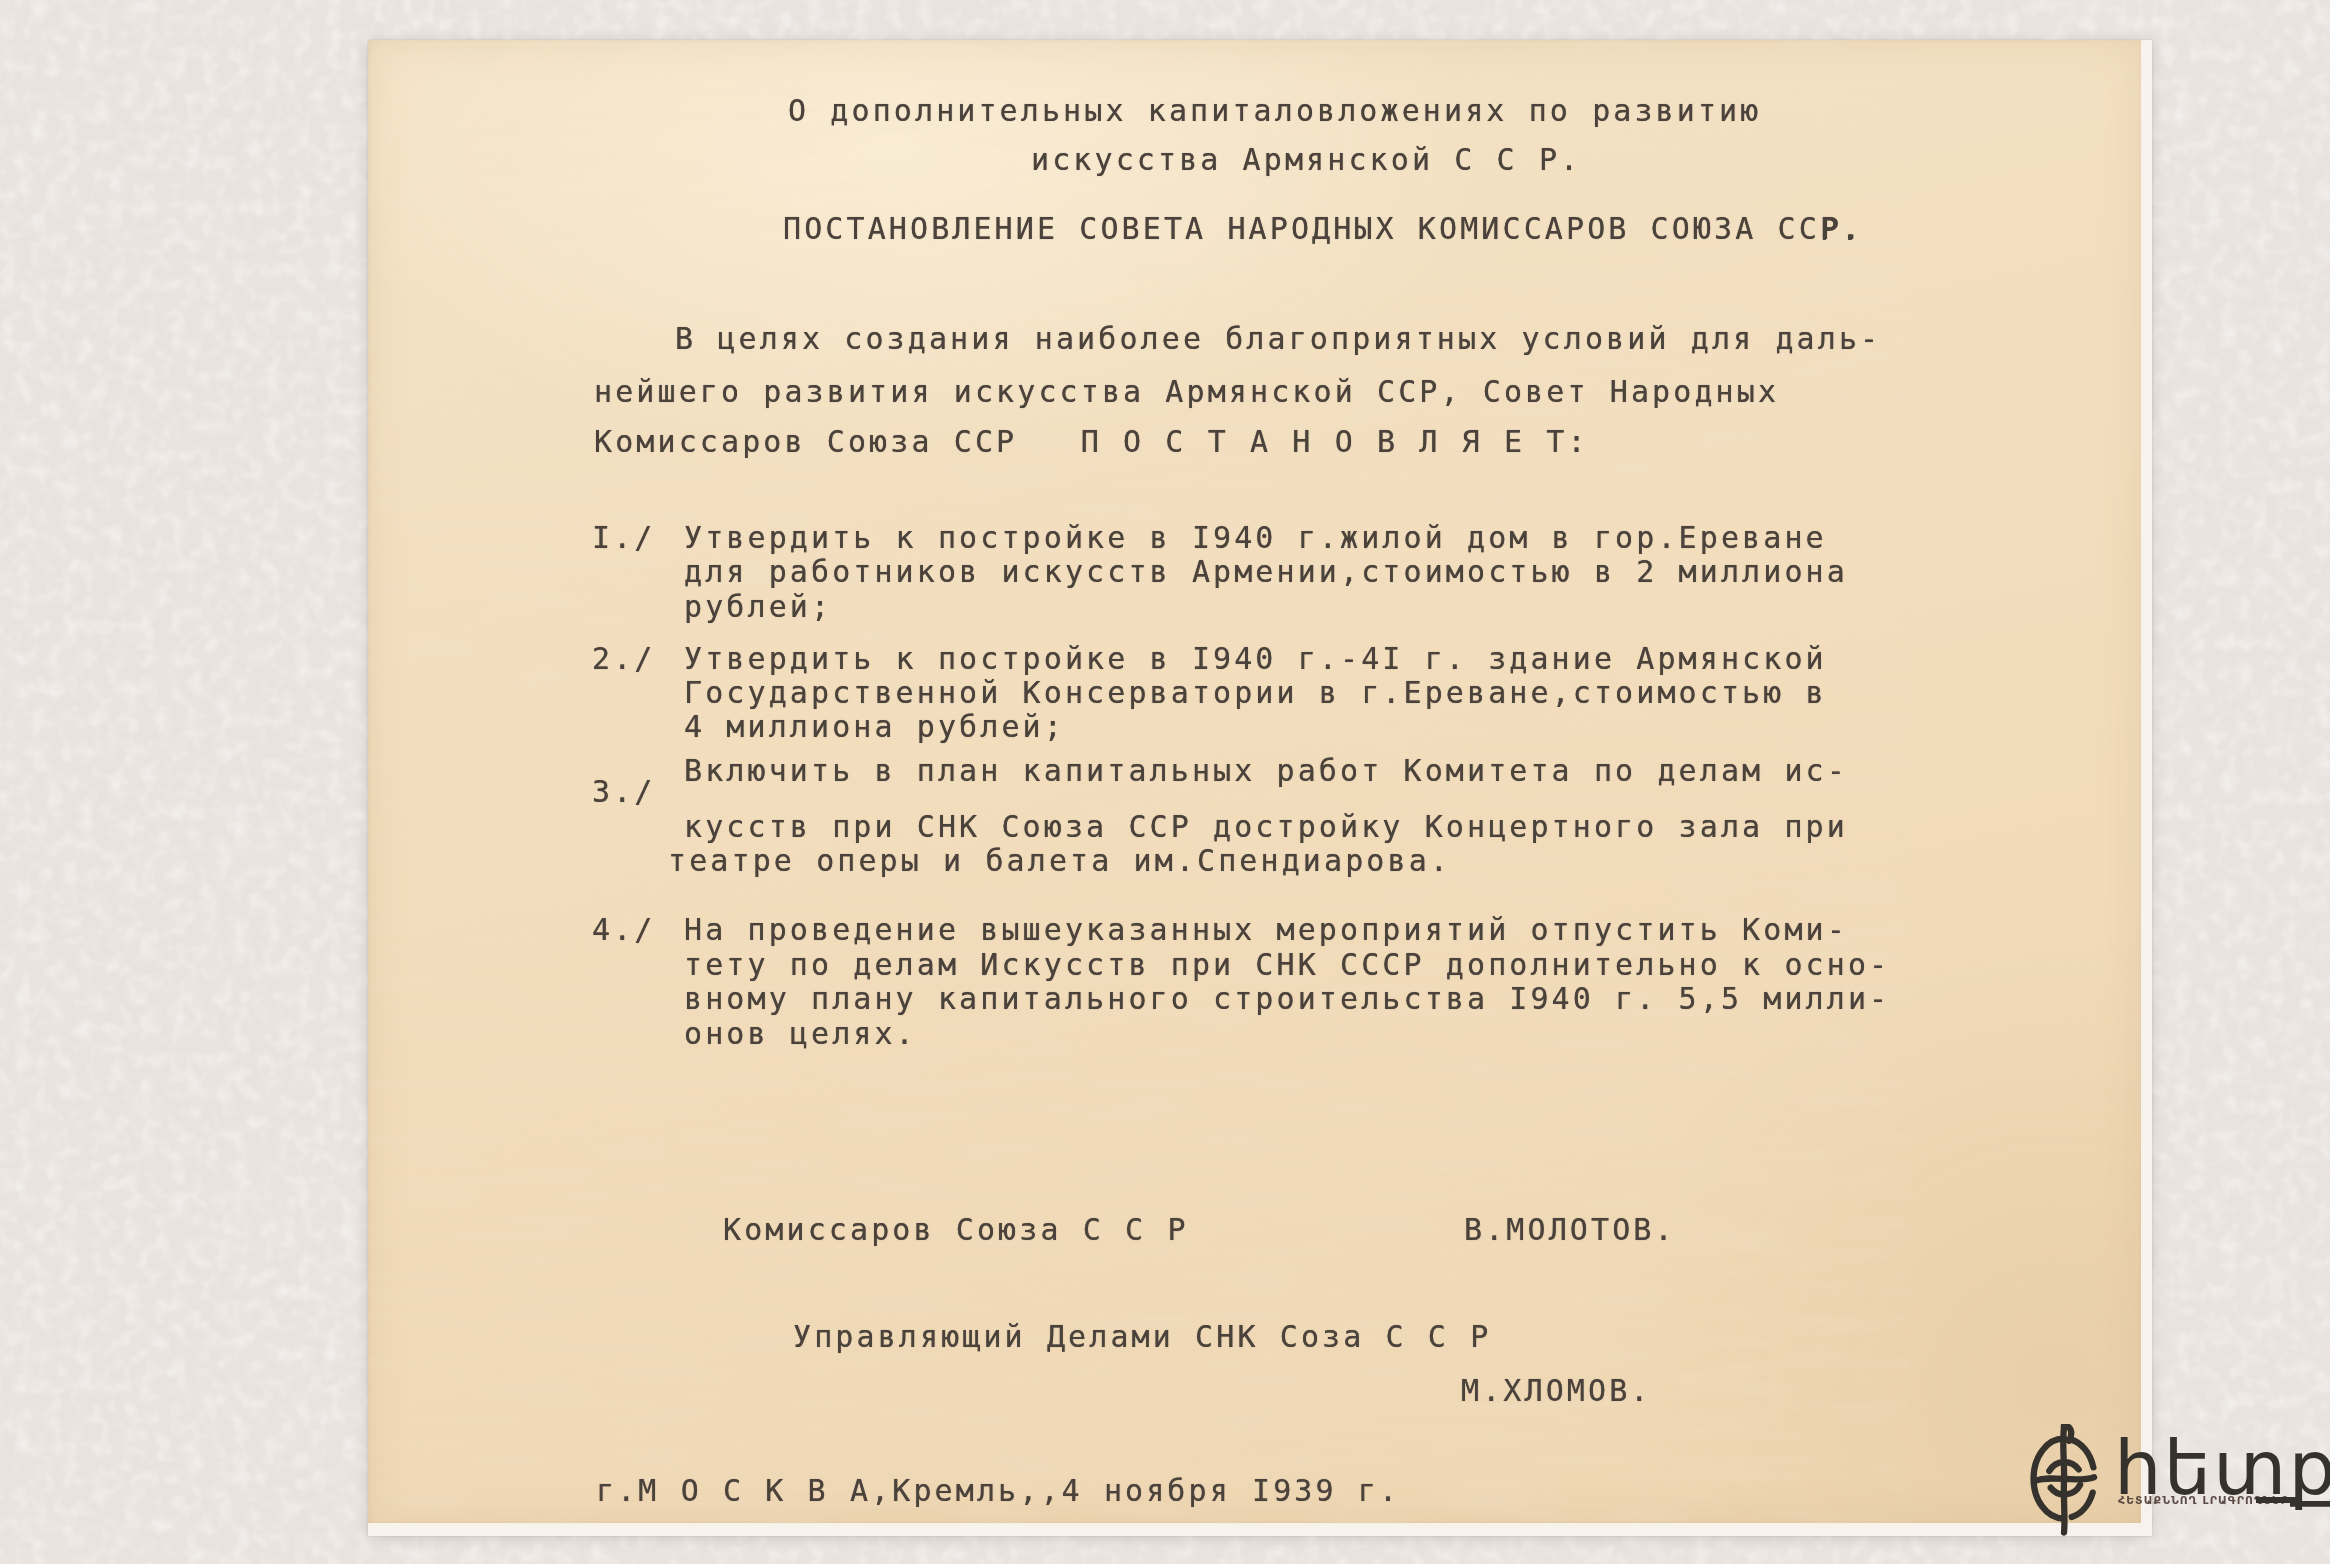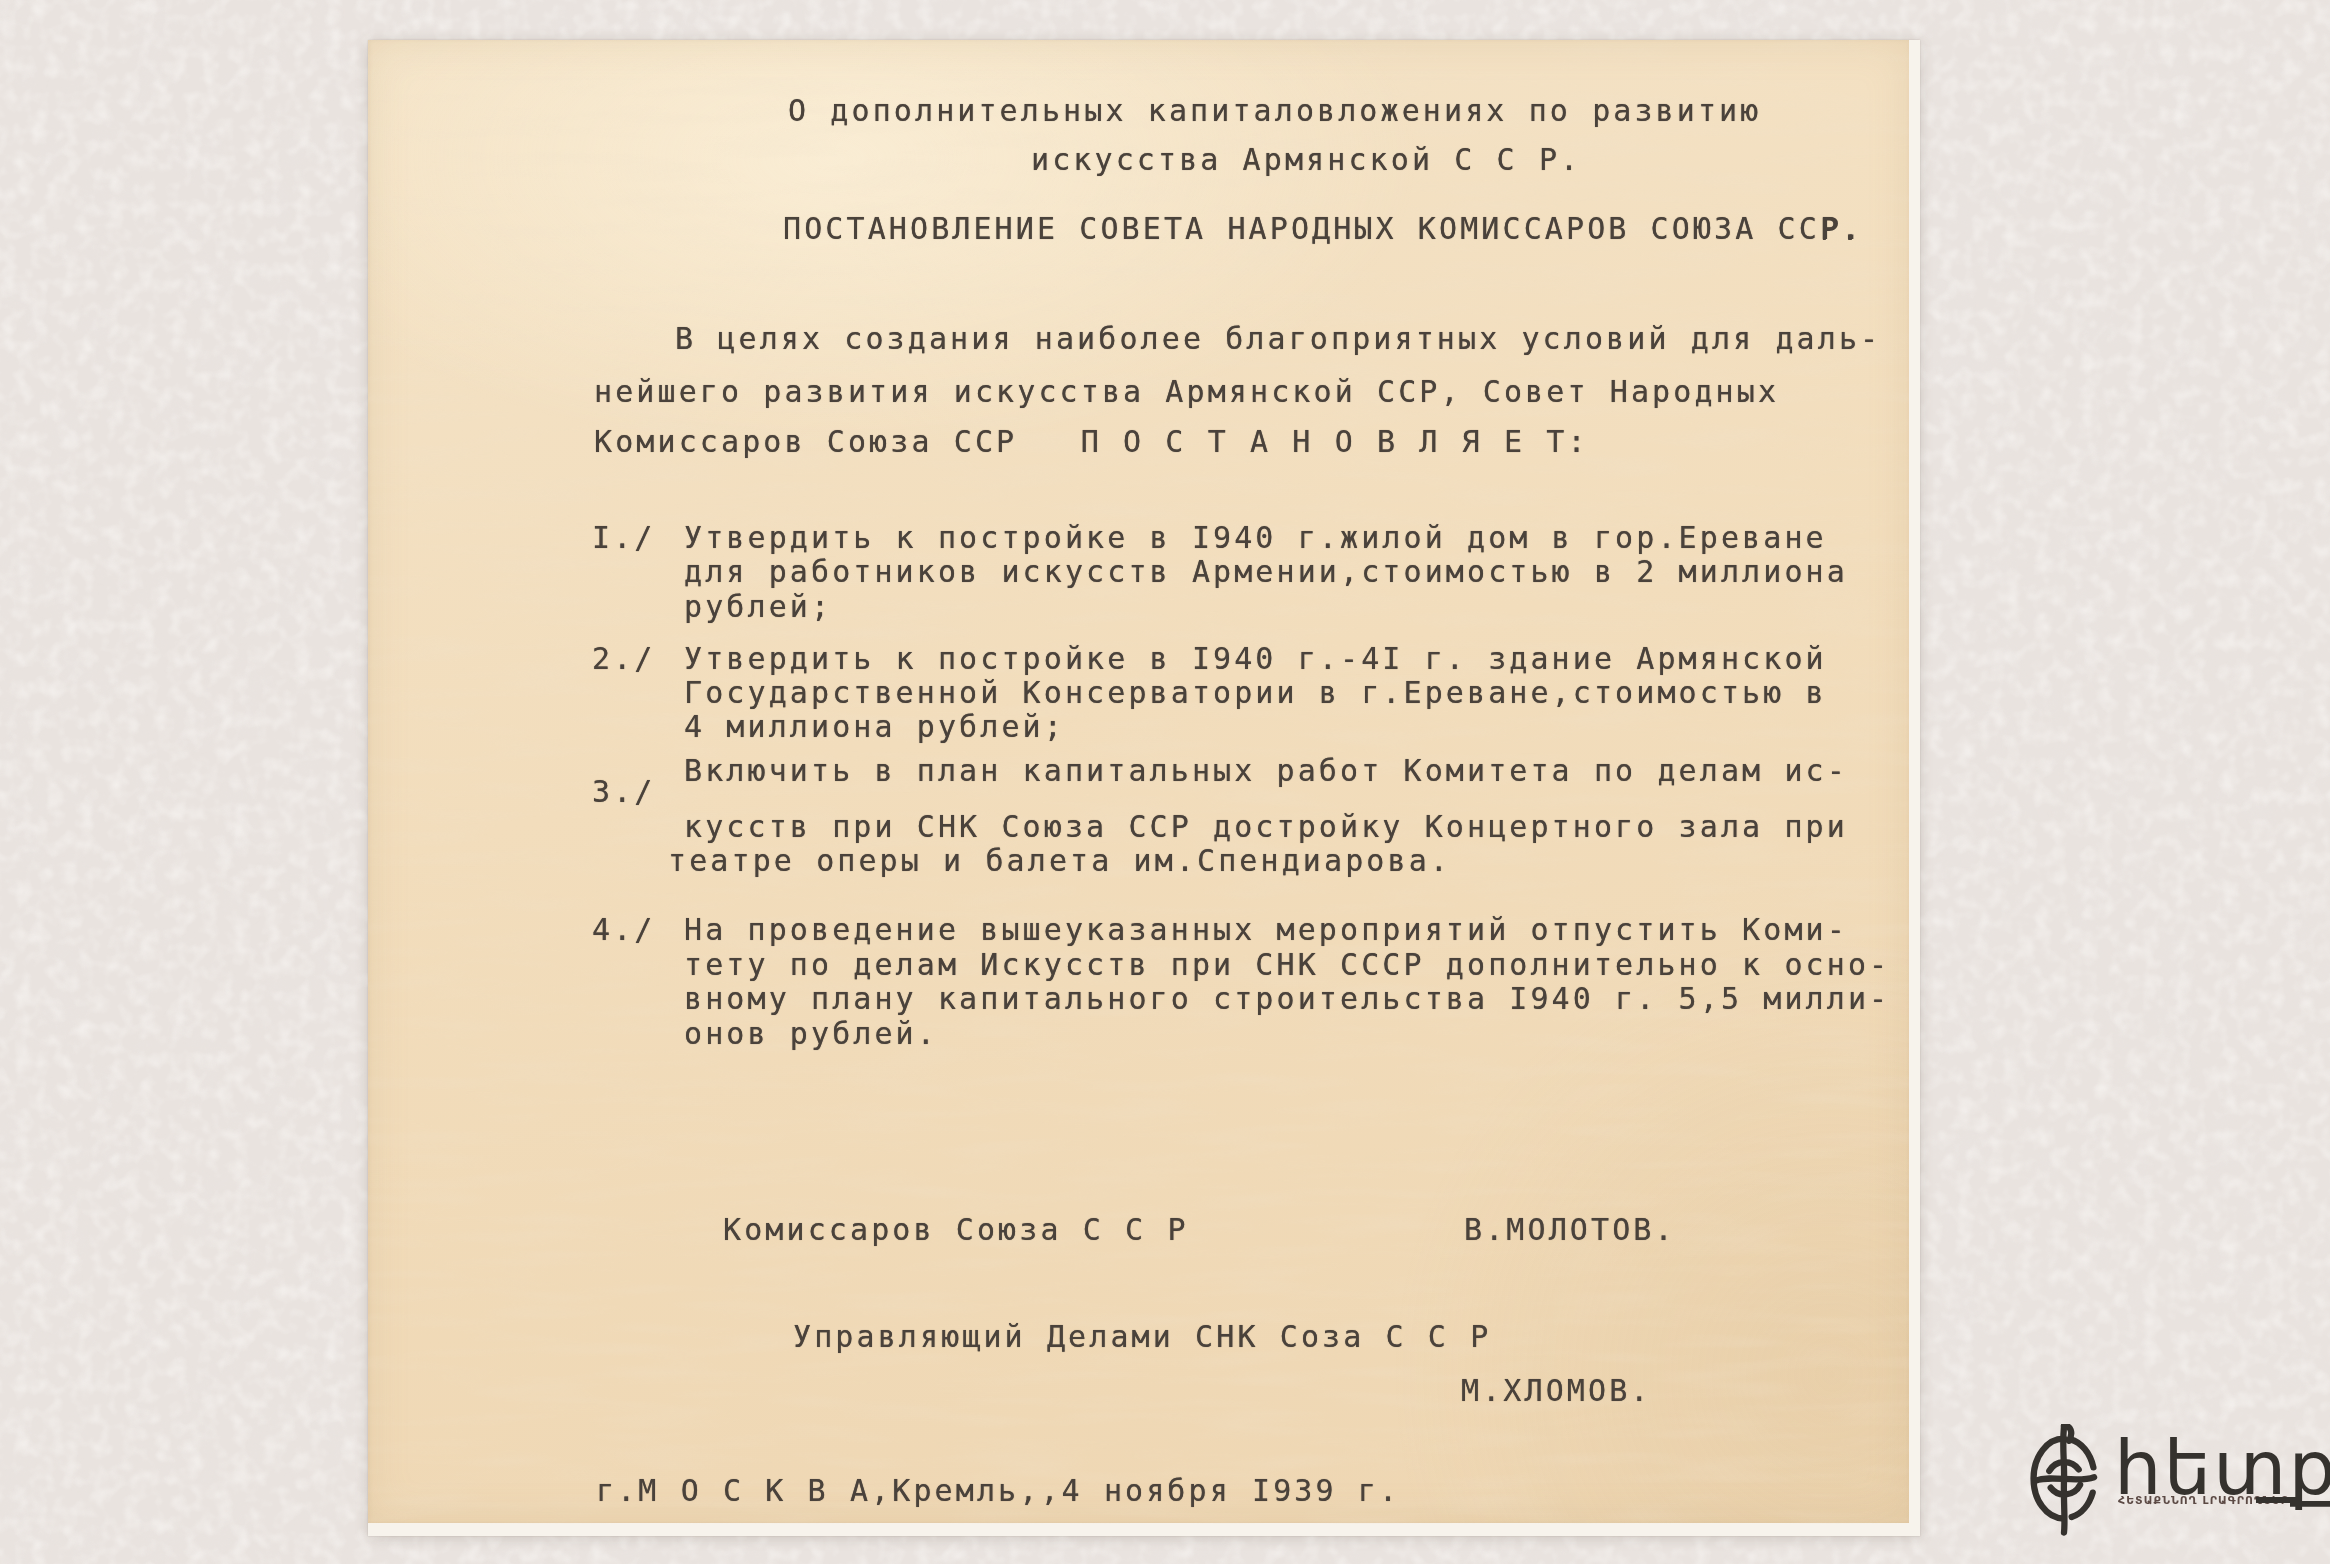--- a/index.html
+++ b/index.html
@@ -5,21 +5,21 @@
   html,body{margin:0;padding:0;}
   body{
     position:relative;
     width:2330px;height:1564px;
     background:#e9e3df;
     overflow:hidden;
     font-family:"DejaVu Sans Mono", monospace;
   }
   .bg-noise{position:absolute;left:0;top:0;pointer-events:none;}
   .paper-wrap{
-    position:absolute;left:368px;top:40px;width:1552px;height:1496px;
+    position:absolute;left:368px;top:40px;width:1784px;height:1496px;
     background:#f7f3ec;
     box-shadow:0 2.1px 12.6px rgba(95,82,66,.20), 0 0 1.4px rgba(95,82,66,.25);
   }
   .paper{
     position:absolute;left:0;top:0;right:11.2px;bottom:12.6px;
     background:
       radial-gradient(838px 419px at 30% 8%, rgba(255,246,225,.55), rgba(255,246,225,0) 70%),
       radial-gradient(628px 628px at 95% 90%, rgba(214,184,140,.25), rgba(214,184,140,0) 70%),
       linear-gradient(168deg,#f4e3c7 0%,#f2ddbc 45%,#eed6b2 100%);
     box-shadow:inset 0 0 42px rgba(178,148,106,.18), inset 1.4px 0 4.2px rgba(178,148,106,.12);
@@ -103,21 +103,21 @@
 
     <div class="ln" style="left:224px;top:737px">3./</div>
     <div class="ln" style="left:316px;top:716px">Включить в план капитальных работ Комитета по делам ис-</div>
     <div class="ln" style="left:316px;top:772px">кусств при СНК Союза ССР достройку Концертного зала при</div>
     <div class="ln" style="left:300px;top:806px">театре оперы и балета им.Спендиарова.</div>
 
     <div class="ln" style="left:224px;top:875px">4./</div>
     <div class="ln" style="left:316px;top:875px">На проведение вышеуказанных мероприятий отпустить Коми-</div>
     <div class="ln" style="left:316px;top:910px">тету по делам Искусств при СНК СССР дополнительно к осно-</div>
     <div class="ln" style="left:316px;top:944px">вному плану капитального строительства I940 г. 5,5 милли-</div>
-    <div class="ln" style="left:316px;top:979px">онов рублей.</div>
+    <div class="ln" style="left:316px;top:979px">онов целях.</div>
 
     <div class="ln" style="left:355px;top:1175px">Комиссаров Союза С С Р</div>
     <div class="ln" style="left:1096px;top:1175px">В.МОЛОТОВ.</div>
 
     <div class="ln" style="left:425px;top:1282px">Управляющий Делами СНК Соза С С Р</div>
     <div class="ln" style="left:1093px;top:1336px">М.ХЛОМОВ.</div>
 
     <div class="ln" style="left:228px;top:1436px">г.М О С К В А,Кремль,,4 ноября I939 г.</div>
   </div>
 </div>

